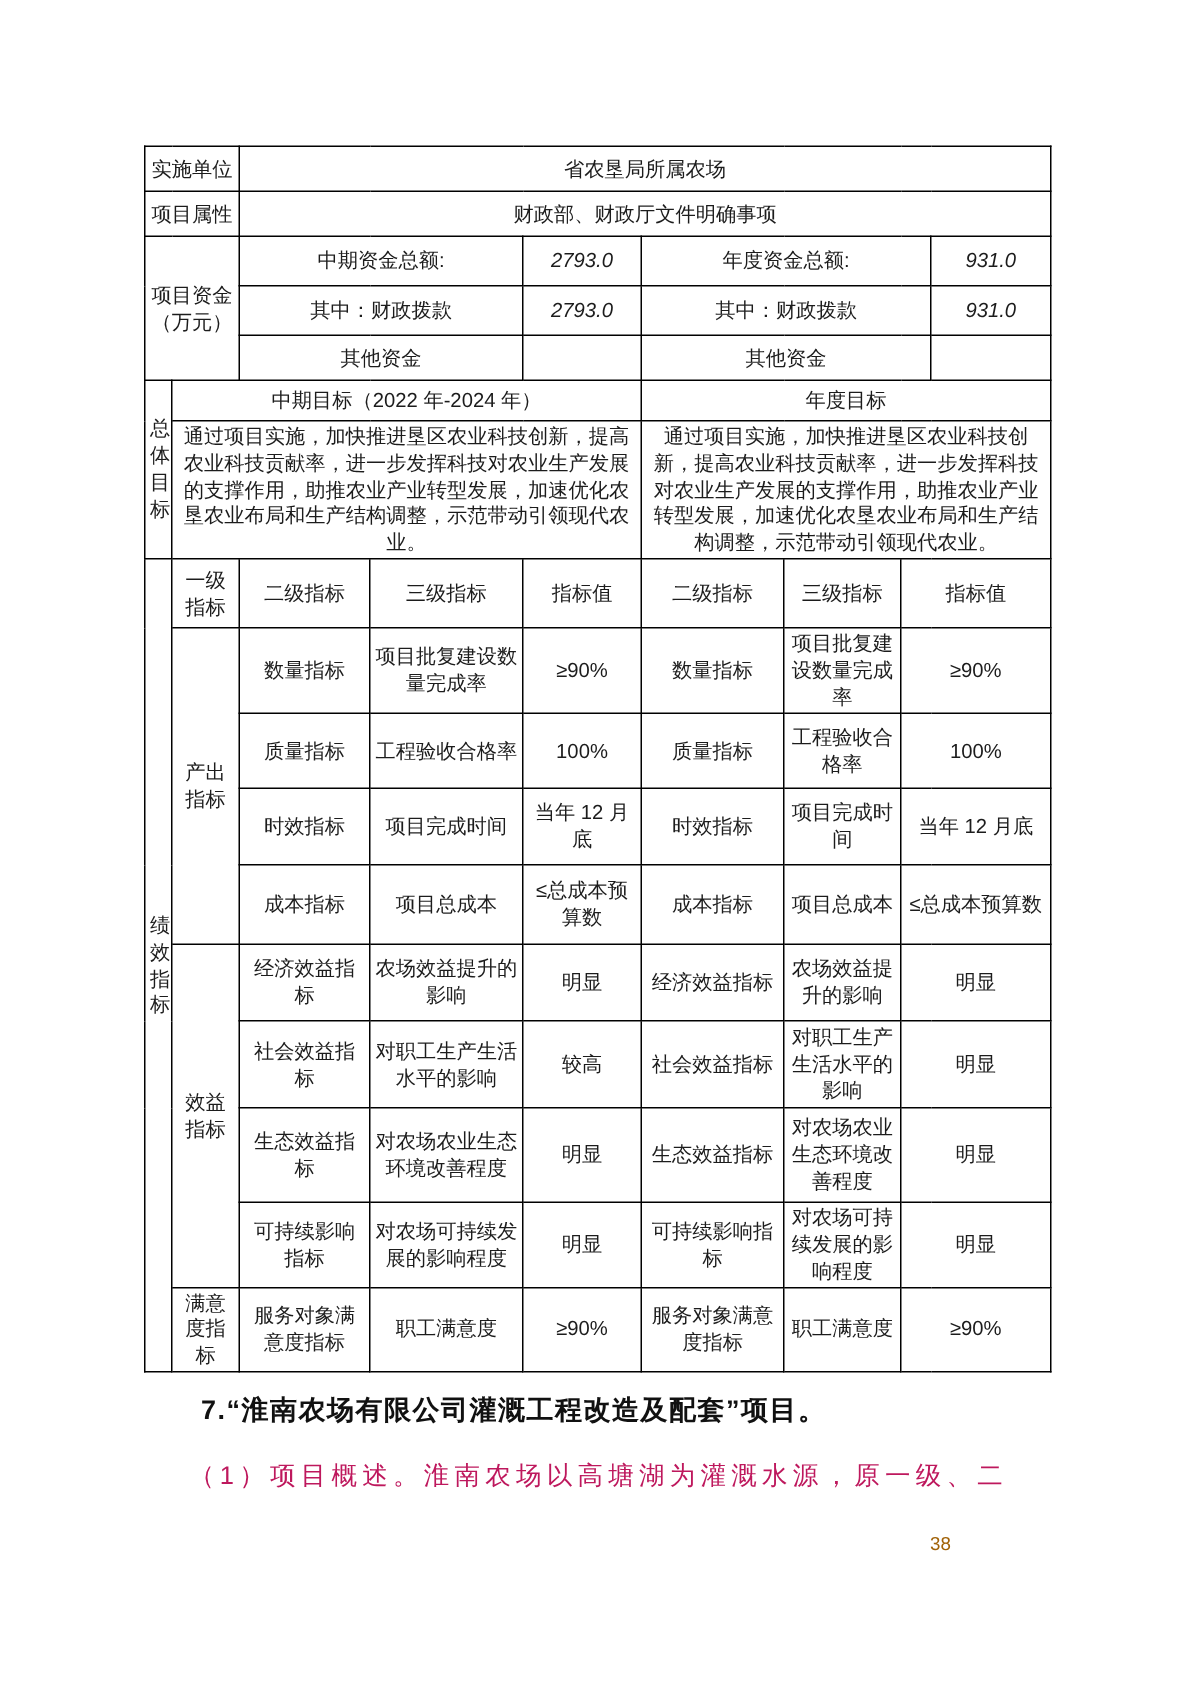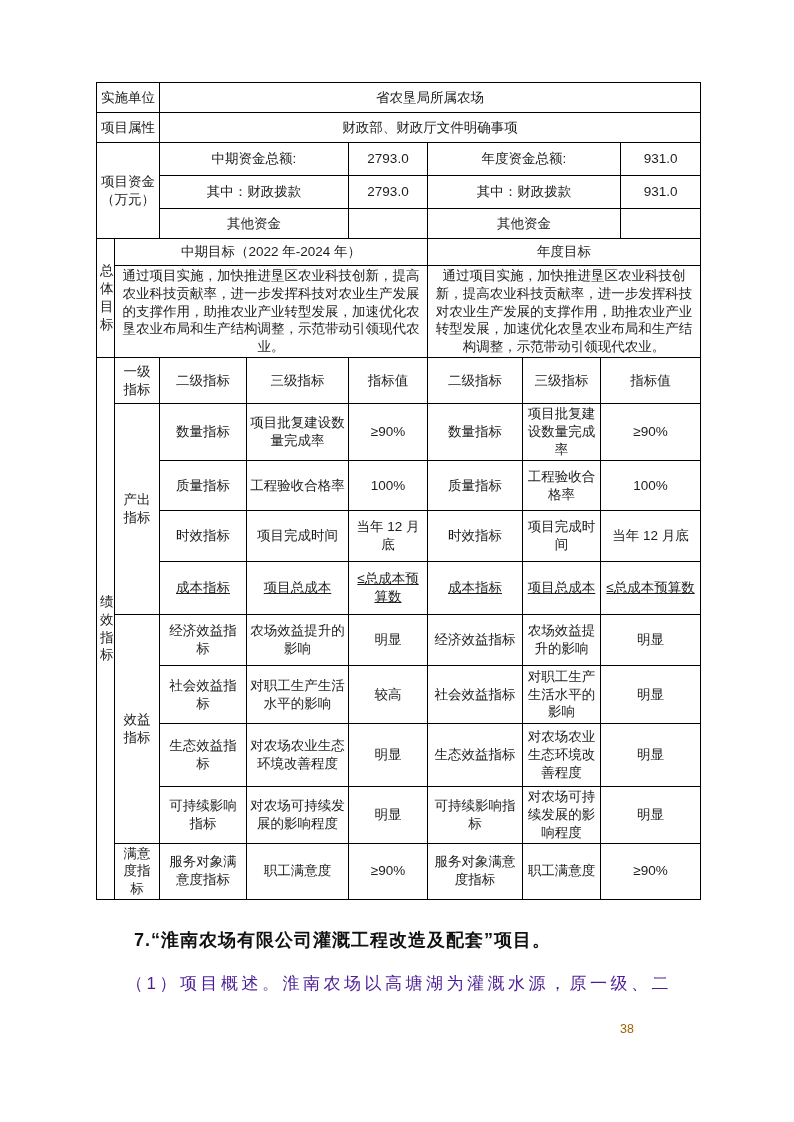--- a/index.html
+++ b/index.html
@@ -3,48 +3,48 @@
 <meta charset="utf-8">
 <style>
   html,body { margin:0; padding:0; background:#e8e8e8; }
   .page {
     position:relative; width:794px; height:1122px; margin:0 auto;
     background:#ffffff; color:#1c1c1c;
     font-family:"Liberation Sans", sans-serif;
     overflow:hidden;
   }
   table.doc {
-    position:absolute; left:96px; top:82px; width:604px;
+    position:absolute; left:96px; top:97px; width:604px;
     border-collapse:collapse; table-layout:fixed;
   }
   table.doc td {
     border:1px solid #000; padding:1px 3px;
     font-size:13.5px; line-height:1.32; text-align:center;
     vertical-align:middle; overflow:hidden; word-break:normal;
   }
   td.vlab { padding:1px 0; font-size:13px; line-height:1.35; }
   td.al { text-align:left; padding-left:6px; }
-  td.ar { text-align:right; padding-right:4px; }
+  td.ar { text-align:right; padding-right:4px;font-style:italic; }
   td.l3 { text-align:left; padding-left:4px; }
   td.goaltxt { text-align:justify; padding:2px 4px; font-size:14px; line-height:1.56; }
   td.goalL { text-align:justify; text-align-last:center; }
   tr.h30 { height:30px; } tr.h33 { height:33px; } tr.h27 { height:27px; }
   tr.h88 { height:88px; } tr.h46 { height:46px; } tr.h57 { height:57px; }
-  tr.h50 { height:50px; } tr.h51 { height:51px; } tr.h53 { height:53px;text-decoration:underline; }
+  tr.h50 { height:50px; } tr.h51 { height:51px; } tr.h53 { height:53px; }
   tr.h58 { height:58px; } tr.h63 { height:63px;padding-left:28px; } tr.h54 { height:54px;margin-top:39px; }
   tr.h56 { height:56px;padding-left:44px; }
   .heading {
     position:absolute; left:96px; top:928px; width:620px;
     font-size:18px; font-weight:bold; letter-spacing:1px; text-indent:38px;
     color:#111;
   }
   .bodypara {
     position:absolute; left:96px; top:970px; width:612px;
     font-size:17px; letter-spacing:3.5px; text-indent:30px; line-height:1.6;
-    color:#4c1d95;
+    color:#be185d;
   }
   .pagenum {
     position:absolute; left:620px; top:1022px; width:75px;
     text-align:left; font-size:12.5px; color:#a16207;
   }
 </style>
 </head>
 <body>
 
 <div class="page">

